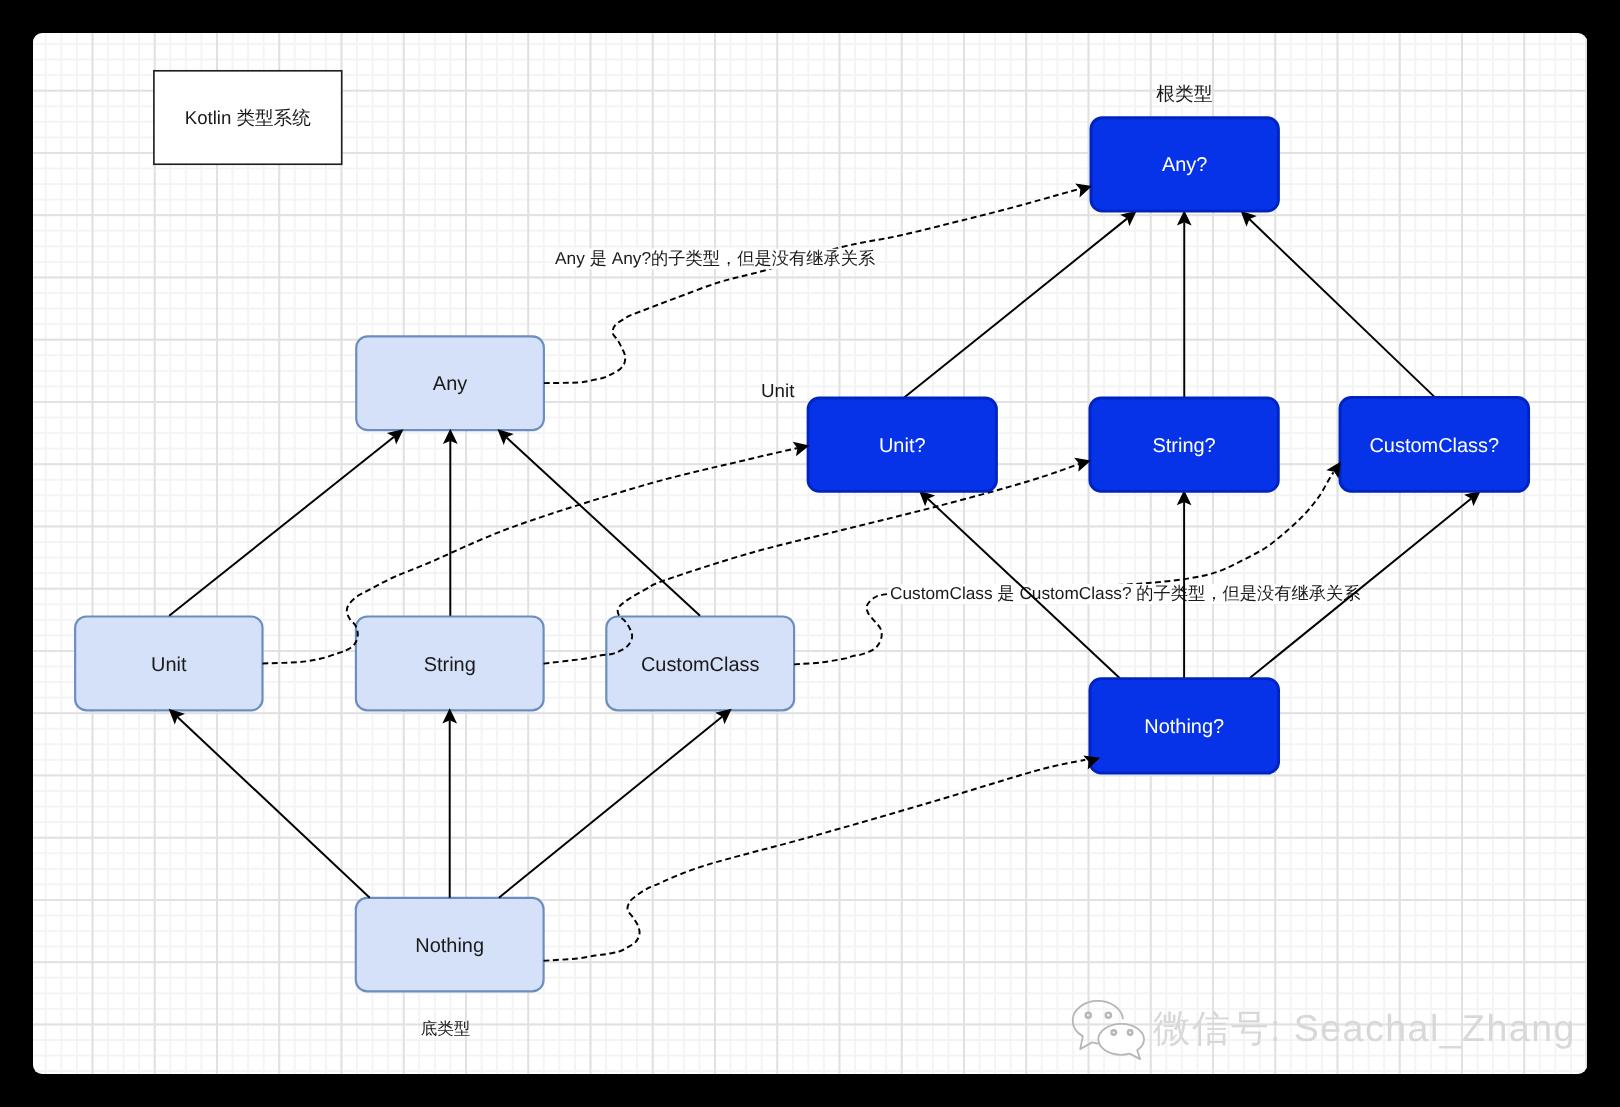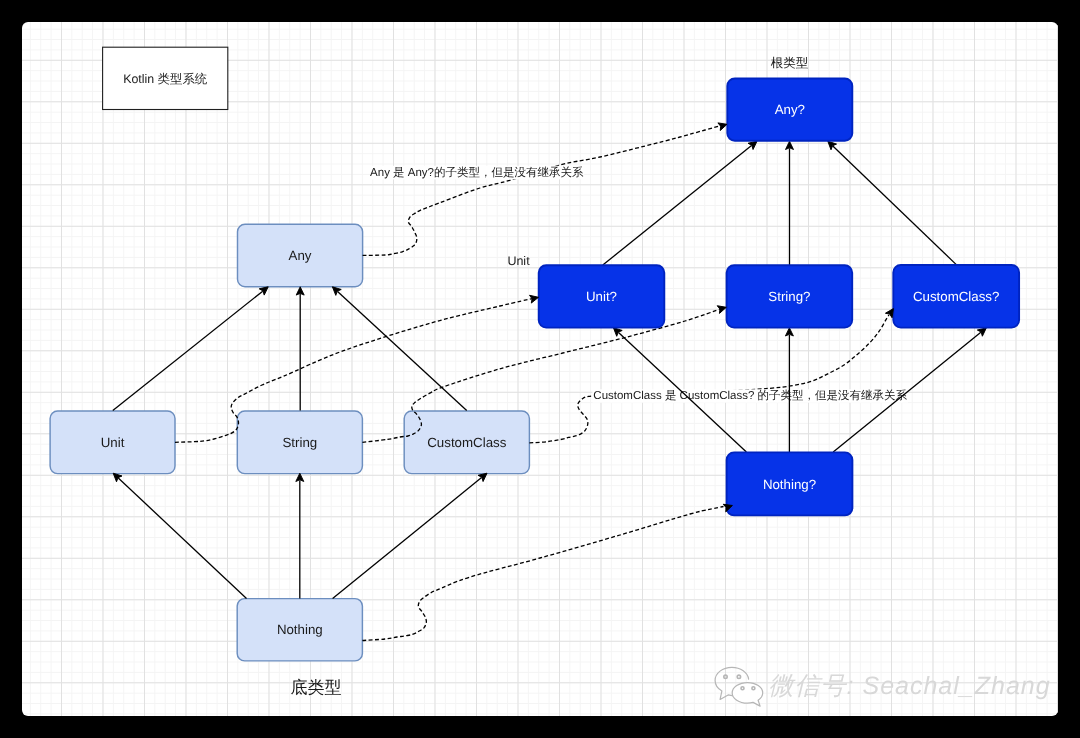--- a/index.html
+++ b/index.html
@@ -13,23 +13,23 @@
       linear-gradient(to right, #e1e1e1 1px, transparent 1px),
       linear-gradient(to bottom, #e1e1e1 1px, transparent 1px),
       linear-gradient(to right, #f4f4f4 1px, transparent 1px),
       linear-gradient(to bottom, #f4f4f4 1px, transparent 1px);
     background-size: 41.5px 41.5px, 41.5px 41.5px, 10.375px 10.375px, 10.375px 10.375px;
     background-position: 19.5px 18.3px, 19.5px 18.3px, 19.5px 18.3px, 19.5px 18.3px;
   }
   svg.layer{position:absolute;left:-22px;top:-22px;overflow:visible;}
   .lbl{position:absolute;white-space:nowrap;color:#1a1a1a;font-size:11.5px;line-height:15px;transform:translate(-50%,-50%) translateZ(0);}
   .lbl-root{left:767.5px;top:40.5px;font-size:12.5px;}
-  .lbl-bottom{left:294px;top:665px;font-size:17px;}
+  .lbl-bottom{left:275px;top:665px;font-size:11px;}
   .lbl-text{left:496.5px;top:238.5px;font-size:12.5px;}
-  #watermark{position:absolute;left:691px;top:644.2px;display:flex;align-items:flex-start;font-style:italic;}
+  #watermark{position:absolute;left:691px;top:644.2px;display:flex;align-items:flex-start;}
   #wechat{fill:none;stroke:#b6b6b6;stroke-width:1.2;stroke-linejoin:round;stroke-linecap:round;}
   #wechat [data-name="wechat-front-bubble"]{fill:#ffffff;}
   #wechat circle{stroke-width:1.6;}
   #wm-text{margin-left:3.6px;font-size:25px;color:#d8d8d8;letter-spacing:1px;line-height:34px;margin-top:3px;}
 </style>
 </head>
 <body>
 
 <div id="stage" data-name="diagram-stage">
   <div id="canvas" data-name="diagram-canvas">

